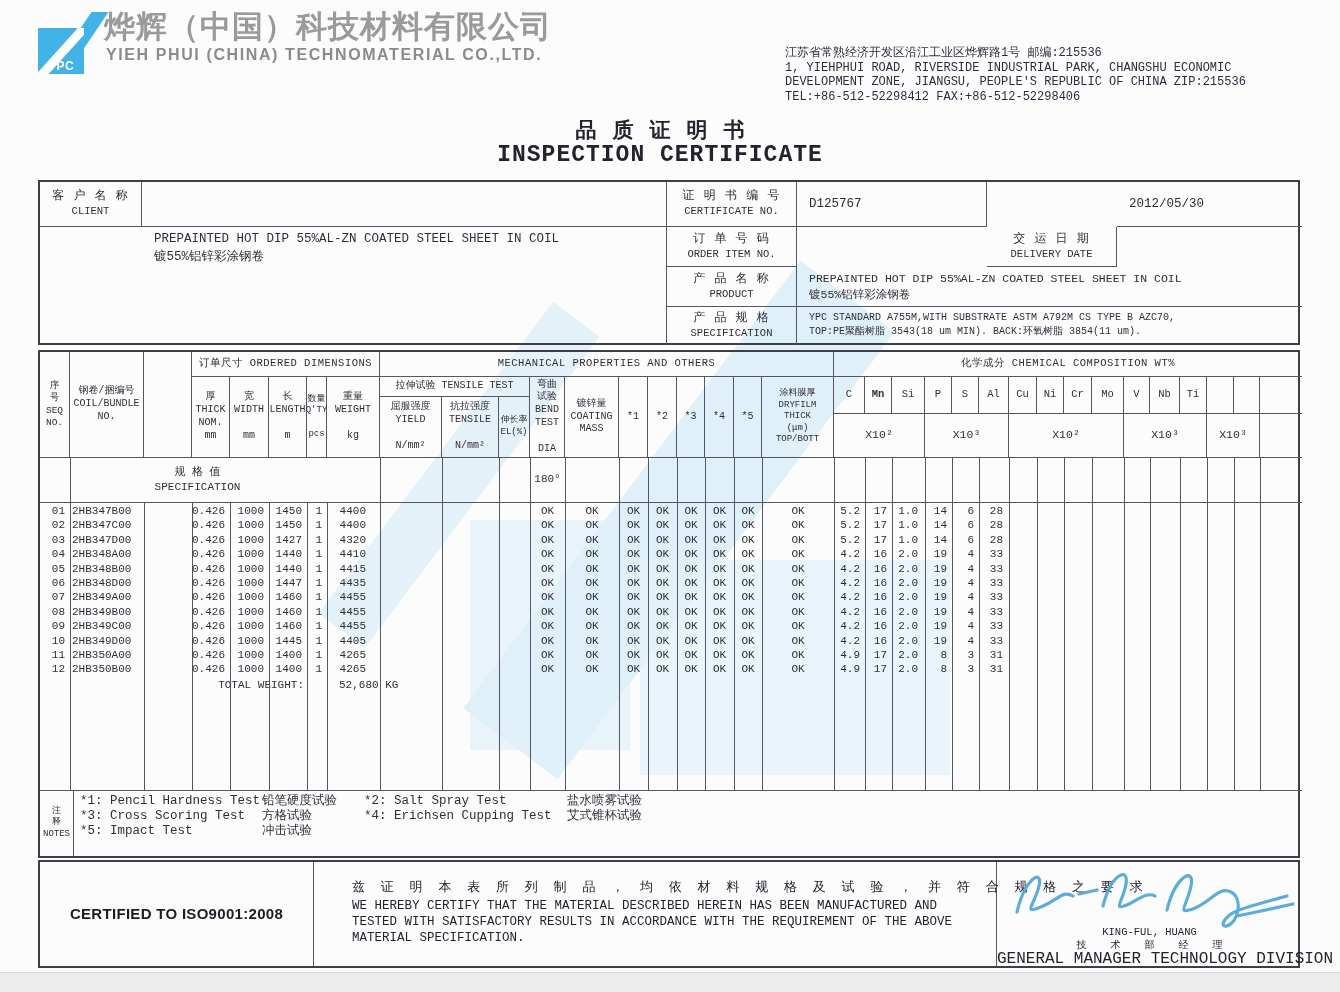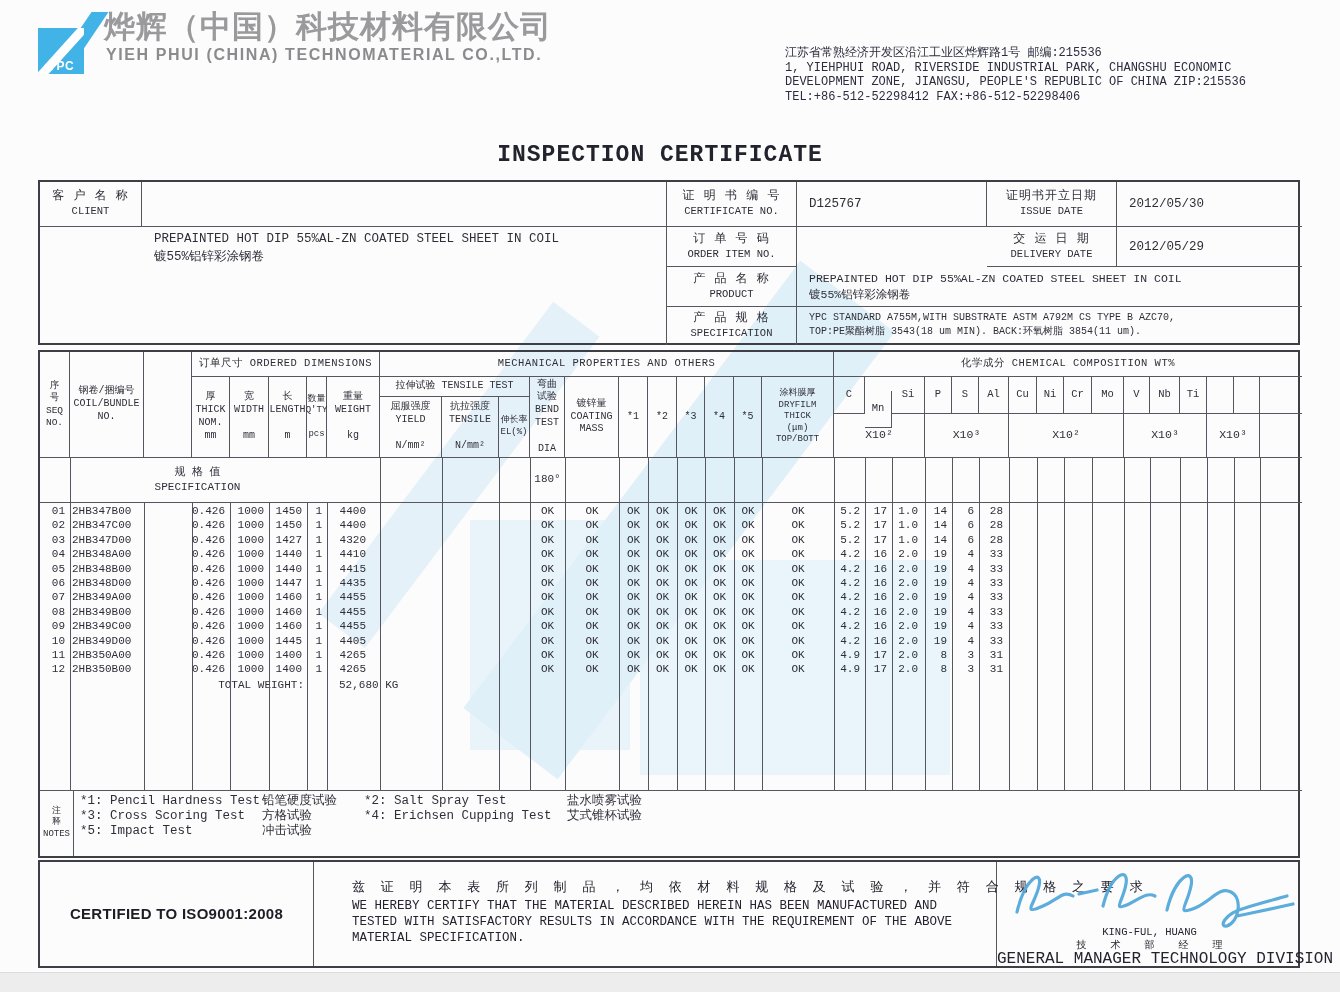--- a/index.html
+++ b/index.html
@@ -75,46 +75,43 @@
       <div class="logo-ypc">YPC</div>
     </div>
   </div>
   <div class="abs company-zh">烨辉（中国）科技材料有限公司</div>
   <div class="abs company-en">YIEH PHUI (CHINA) TECHNOMATERIAL CO.,LTD.</div>
   <div class="abs address">江苏省常熟经济开发区沿江工业区烨辉路1号 邮编:215536
 1, YIEHPHUI ROAD, RIVERSIDE INDUSTRIAL PARK, CHANGSHU ECONOMIC
 DEVELOPMENT ZONE, JIANGSU, PEOPLE'S REPUBLIC OF CHINA ZIP:215536
 TEL:+86-512-52298412  FAX:+86-512-52298406</div>
 
+  <div class="abs title-zh">品质证明书</div>
   <div class="abs title-en">INSPECTION CERTIFICATE</div>
 
   <div class="block" id="infotable">
     <div class="cell ilbl br bb" style="left:0;top:0;width:102px;height:45px;">
       <span>客 户 名 称</span><span class="en">CLIENT</span>
     </div>
     <div class="cell ival br bb" style="left:102px;top:0;width:525px;height:45px;"></div>
     <div class="cell ival top br" style="left:102px;top:45px;width:525px;height:118px;">PREPAINTED HOT DIP 55%AL-ZN COATED STEEL SHEET IN COIL
 镀55%铝锌彩涂钢卷</div>
 
     <div class="cell ilbl br bb" style="left:627px;top:0;width:130px;height:45px;">
       <span>证 明 书 编 号</span><span class="en">CERTIFICATE NO.</span>
     </div>
     <div class="cell ival br bb" style="left:757px;top:0;width:190px;height:45px;">D125767</div>
-    <div class="cell ilbl br bb" style="left:947px;top:0;width:130px;height:45px;">
-      <span>证明书开立日期</span><span class="en">ISSUE DATE</span>
-    </div>
     <div class="cell ival bb" style="left:1077px;top:0;width:185px;height:45px;text-align:center;">2012/05/30</div>
 
     <div class="cell ilbl br bb" style="left:627px;top:45px;width:130px;height:40px;">
       <span>订 单 号 码</span><span class="en">ORDER ITEM NO.</span>
     </div>
     <div class="cell ilbl br bb" style="left:947px;top:45px;width:130px;height:40px;">
       <span>交 运 日 期</span><span class="en">DELIVERY DATE</span>
     </div>
-    <div class="cell ival bb" style="left:1077px;top:45px;width:185px;height:40px;">2012/05/29</div>
 
     <div class="cell ilbl br bb" style="left:627px;top:85px;width:130px;height:40px;">
       <span>产 品 名 称</span><span class="en">PRODUCT</span>
     </div>
     <div class="cell ival top bb" style="left:757px;top:85px;width:505px;height:40px;font-size:11.5px;">PREPAINTED HOT DIP 55%AL-ZN COATED STEEL SHEET IN COIL
 镀55%铝锌彩涂钢卷</div>
     <div class="cell ilbl br" style="left:627px;top:125px;width:130px;height:38px;">
       <span>产 品 规 格</span><span class="en">SPECIFICATION</span>
     </div>
     <div class="cell ival top" style="left:757px;top:125px;width:505px;height:38px;font-size:10px;">YPC STANDARD A755M,WITH SUBSTRATE ASTM A792M CS TYPE B AZC70,
@@ -202,21 +199,21 @@
     <div class="note" style="left:324px;top:457px;">*4: Erichsen Cupping Test</div>
     <div class="note" style="left:527px;top:457px;">艾式锥杯试验</div>
     <div class="note" style="left:40px;top:472px;">*5: Impact Test</div>
     <div class="note" style="left:222px;top:472px;">冲击试验</div>
   <div class="cell br" style="left: 579px; top: 25px; width: 29px; height: 80px; font-size: 10px;">*1</div>
       <div class="cell br" style="left: 608px; top: 25px; width: 29px; height: 80px; font-size: 10px;">*2</div>
       <div class="cell br" style="left: 637px; top: 25px; width: 28px; height: 80px; font-size: 10px;">*3</div>
       <div class="cell br" style="left: 665px; top: 25px; width: 29px; height: 80px; font-size: 10px;">*4</div>
       <div class="cell br" style="left: 694px; top: 25px; width: 28px; height: 80px; font-size: 10px;">*5</div>
       <div class="cell bb br" style="left: 794px; top: 25px; width: 31px; height: 37px; font-size: 10.5px;">C</div>
-      <div class="cell bb br" style="left: 825px; top: 39px; width: 27px; height: 37px; font-size: 10.5px;">Mn</div>
+      <div class="cell bb br" style="left: 825px; top: 25px; width: 27px; height: 37px; font-size: 10.5px; font-weight: bold;">Mn</div>
       <div class="cell bb br" style="left: 852px; top: 25px; width: 33px; height: 37px; font-size: 10.5px;">Si</div>
       <div class="cell bb br" style="left: 885px; top: 25px; width: 27px; height: 37px; font-size: 10.5px;">P</div>
       <div class="cell bb br" style="left: 912px; top: 25px; width: 27px; height: 37px; font-size: 10.5px;">S</div>
       <div class="cell bb br" style="left: 939px; top: 25px; width: 30px; height: 37px; font-size: 10.5px;">Al</div>
       <div class="cell bb br" style="left: 969px; top: 25px; width: 28px; height: 37px; font-size: 10.5px;">Cu</div>
       <div class="cell bb br" style="left: 997px; top: 25px; width: 27px; height: 37px; font-size: 10.5px;">Ni</div>
       <div class="cell bb br" style="left: 1024px; top: 25px; width: 28px; height: 37px; font-size: 10.5px;">Cr</div>
       <div class="cell bb br" style="left: 1052px; top: 25px; width: 32px; height: 37px; font-size: 10.5px;">Mo</div>
       <div class="cell bb br" style="left: 1084px; top: 25px; width: 26px; height: 37px; font-size: 10.5px;">V</div>
       <div class="cell bb br" style="left: 1110px; top: 25px; width: 30px; height: 37px; font-size: 10.5px;">Nb</div>

